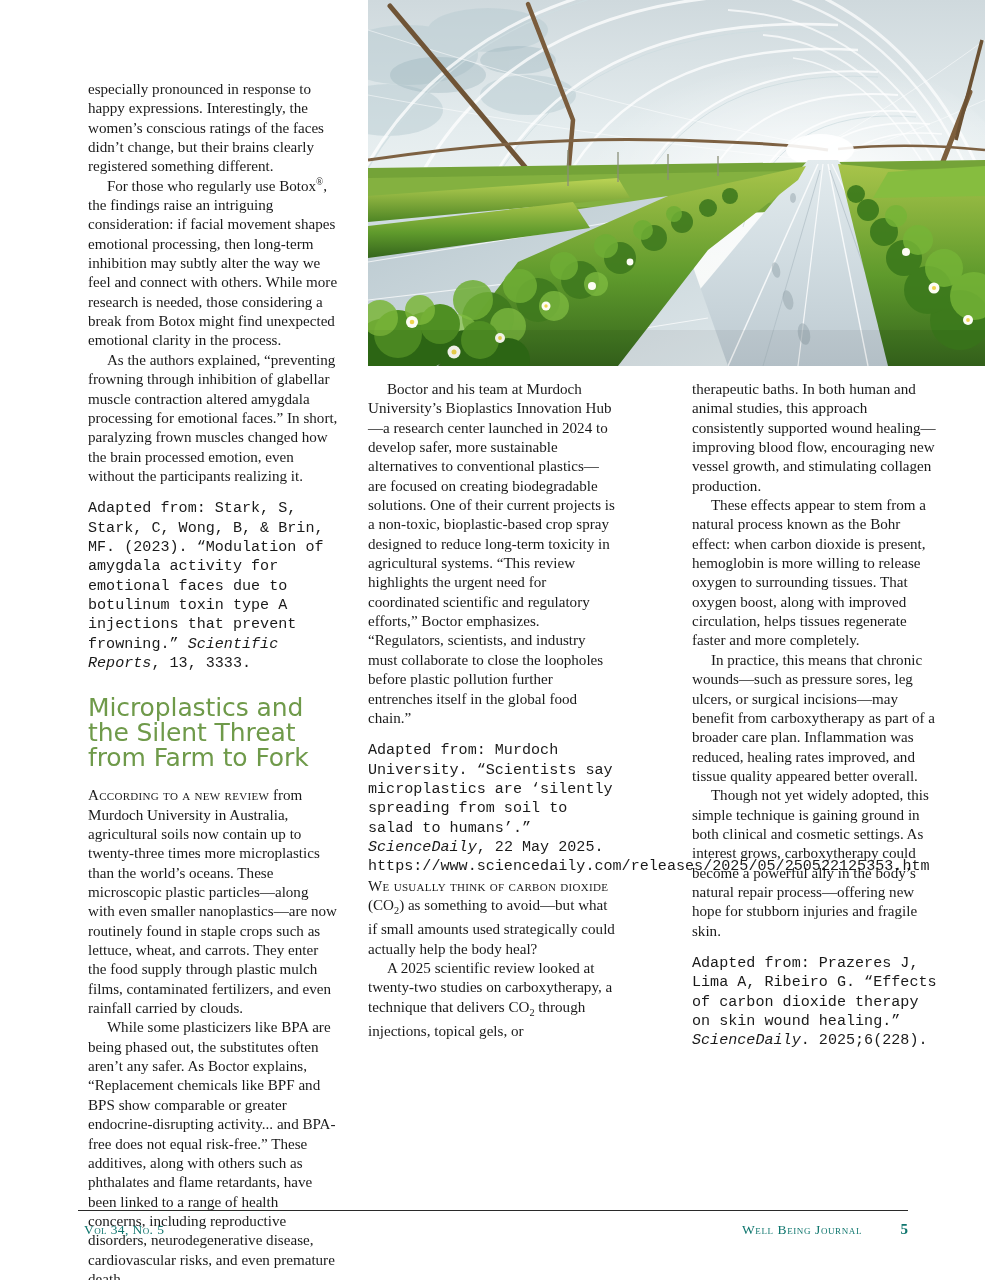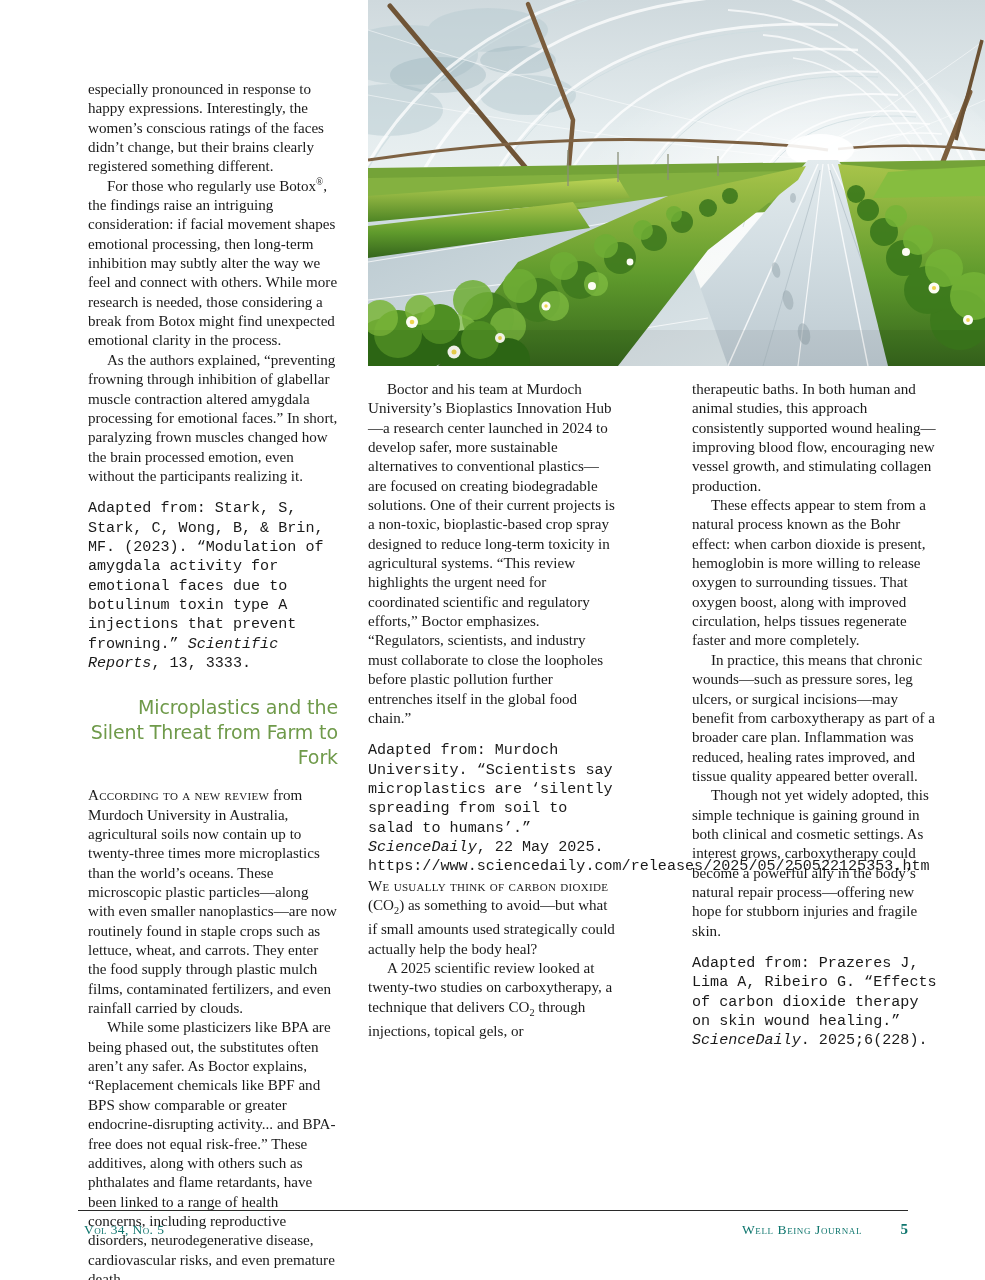--- a/index.html
+++ b/index.html
@@ -45,24 +45,24 @@
     margin-top:11px;
   }
   .ital{font-style:italic;}
   sup.reg{font-size:0.62em;vertical-align:super;line-height:0;}
   sub{font-size:0.68em;}
 
   
   .sec-head{
     font-family:"DejaVu Sans","Liberation Sans",sans-serif;
     color:#6f9a4a;
-    font-size:19px;
+    font-size:25px;
     line-height:25px;
     font-weight:400;
-    text-align:right;
+    text-align:left;
     text-indent:0;
     margin:22px 0 16px 0;
     letter-spacing:-0.1px;
   }
 
   
   .rule{
     position:absolute;left:78px;top:1210px;width:830px;
     height:1px;background:#2a2a2a;
   }

